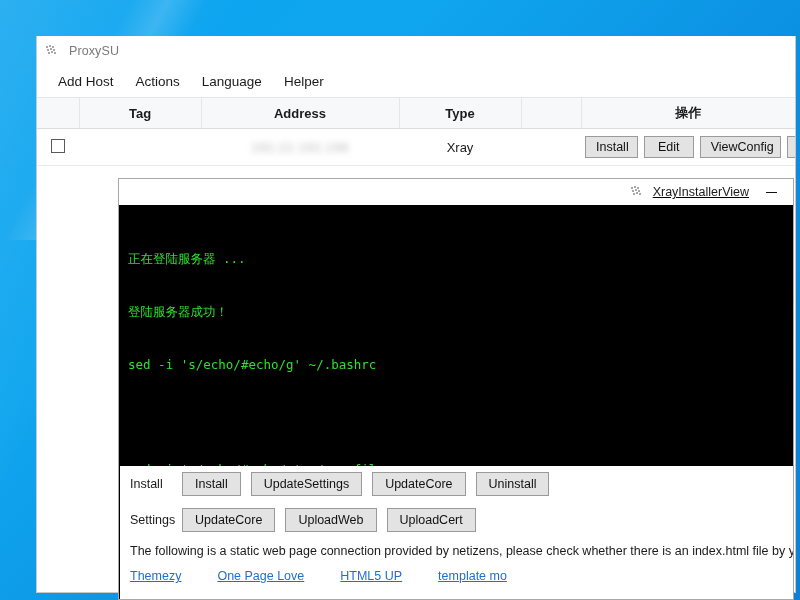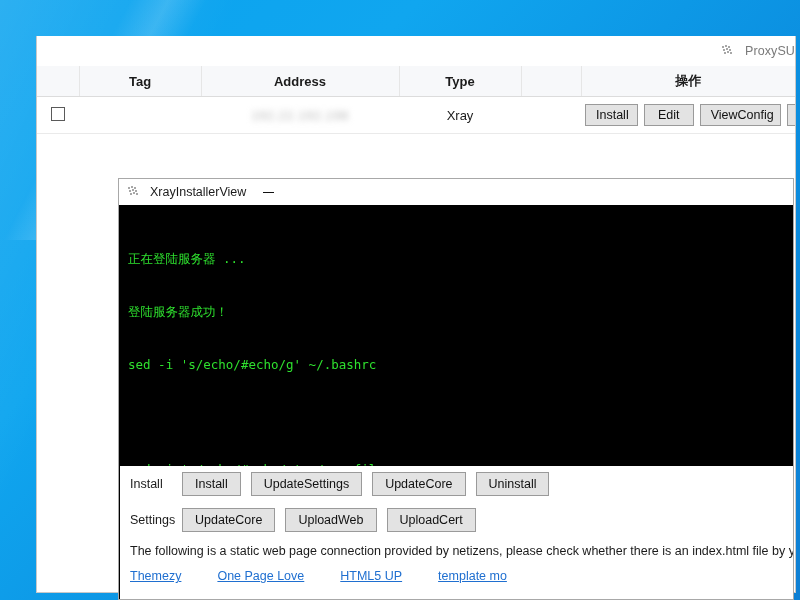--- a/index.html
+++ b/index.html
@@ -42,21 +42,20 @@
     box-sizing: border-box;
   }
 
   .titlebar {
     height: 30px;
     background: #ffffff;
     display: flex;
     align-items: center;
     padding-left: 8px;
     box-sizing: border-box;
-    justify-content: flex-end;
   }
   .title-text {
     font-size: 12.5px;
     color: #7a7a7a;
     margin-left: 8px;
     letter-spacing: 0.1px;
   }
   .app-icon {
     width: 16px; height: 16px;
     display: inline-block;
@@ -149,22 +148,23 @@
     width: 676px;
     height: 422px;
     background: #ffffff;
     border: 1px solid #a8a8a8;
     box-sizing: border-box;
     overflow: hidden;
   }
   #installer-window .titlebar {
     height: 26px;
     border-bottom: none;
-    justify-content: flex-start;
+    justify-content: flex-end;
     padding-right: 0;
+    text-decoration: underline;
   }
   .tb-left { display: flex; align-items: center; }
   .tb-title {
     font-size: 12.5px;
     color: #1b1b1b;
     margin-left: 7px;
   }
   .min-btn {
     width: 44px; height: 25px;
     display: flex; align-items: center; justify-content: center;
@@ -267,20 +267,26 @@
             <rect x="8" y="6" width="2" height="2"></rect>
             <rect x="3" y="9" width="2" height="2"></rect>
             <rect x="6" y="8" width="2" height="2"></rect>
             <rect x="9" y="9" width="2" height="2"></rect>
           </g>
         </svg>
       </span>
       <span class="title-text">ProxySU</span>
     </div>
 
+    <div class="menubar">
+      <div class="menu-item">Add Host</div>
+      <div class="menu-item">Actions</div>
+      <div class="menu-item">Language</div>
+      <div class="menu-item">Helper</div>
+    </div>
 
     <table class="grid">
       <colgroup>
         <col style="width:42px">
         <col style="width:122px">
         <col style="width:198px">
         <col style="width:122px">
         <col style="width:60px">
         <col style="width:214px">
       </colgroup>

